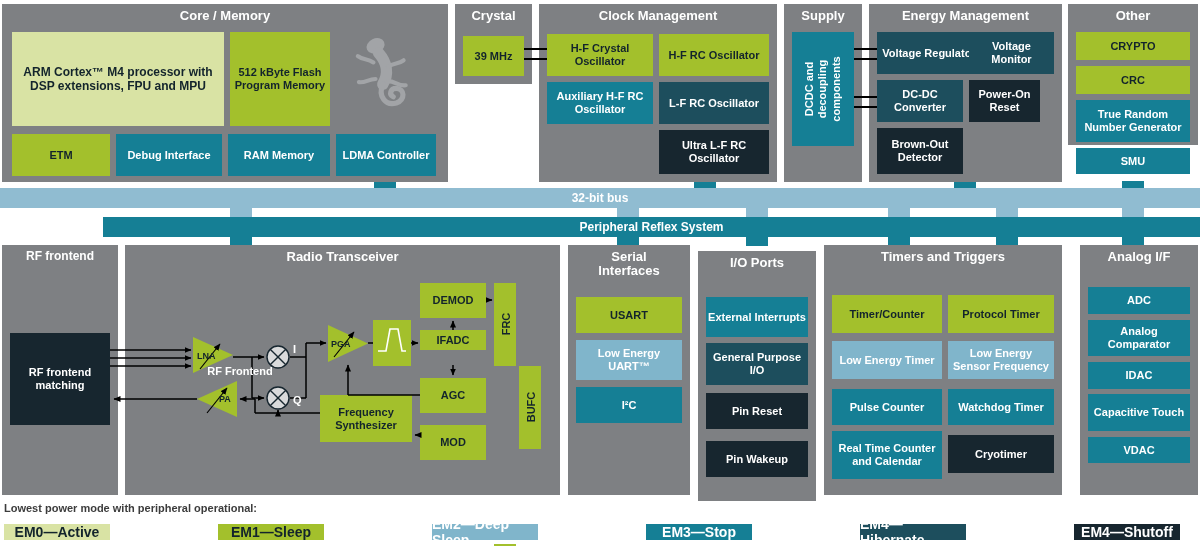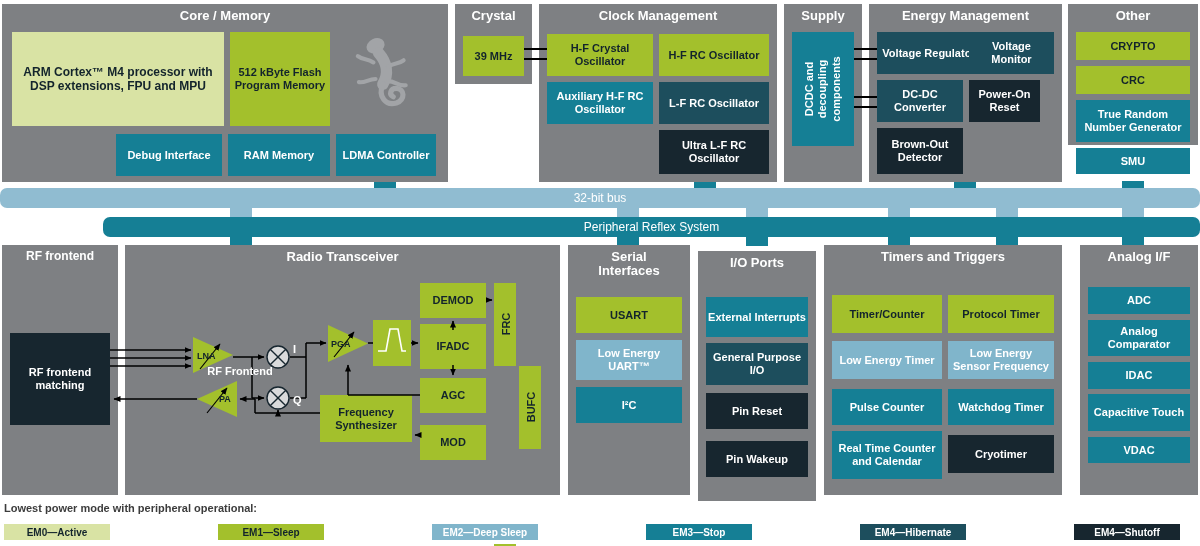--- a/index.html
+++ b/index.html
@@ -11,35 +11,35 @@
   .ptitle.narrow{left:14px;right:14px;}
   .blk{position:absolute;display:flex;align-items:center;justify-content:center;text-align:center;
        font-weight:bold;font-size:11px;line-height:1.18;padding:2px;box-sizing:border-box;z-index:2;}
   .em0{background:var(--em0,#d9e3a4);color:var(--text_dark,#13242c);}
   .em1{background:var(--em1,#a3c02c);color:var(--text_dark,#13242c);}
   .em2{background:var(--em2,#80b5cb);color:#fff;}
   .em3{background:var(--em3,#157f95);color:#fff;}
   .em4h{background:var(--em4h,#1d4e5d);color:#fff;}
   .em4s{background:var(--em4s,#17262f);color:#fff;}
   .bus{position:absolute;display:flex;align-items:center;justify-content:center;color:#fff;
-       font-weight:normal;font-size:12px;z-index:1;border-radius:7px;}
+       font-weight:bold;font-size:12px;z-index:1;}
   .stub{position:absolute;z-index:0;}
   .stub.teal{background:var(--em3,#157f95);}
   .stub.steel{background:var(--bus,#90bcd1);}
   .hline{position:absolute;background:#000;height:2px;z-index:2;}
   .vwrap{position:relative;overflow:visible;}
   .vinner{position:absolute;display:flex;align-items:center;justify-content:center;text-align:center;
           font-weight:bold;transform:rotate(-90deg);}
   .overlay{position:absolute;left:0;top:245px;z-index:3;pointer-events:none;}
   .wire{stroke:#000;stroke-width:1.5;fill:none;}
   .t-dark{fill:var(--text_dark,#13242c);font:bold 9px "Liberation Sans",sans-serif;}
   .t-white{fill:#fff;font:bold 11px "Liberation Sans",sans-serif;}
   .legend-label{position:absolute;left:4px;top:502px;font-size:11px;font-weight:bold;color:#3c3c3c;}
   .chip{position:absolute;top:524px;width:106px;height:16px;display:flex;align-items:center;
-        justify-content:center;font-size:10px;font-weight:bold;}
+        justify-content:center;font-size:14px;font-weight:bold;}
 </style>
 </head>
 <body>
 
 <div class="stage">
 
   <div class="stub teal" style="left:374px;top:181px;width:22px;height:8px"></div>
   <div class="stub teal" style="left:694px;top:181px;width:22px;height:8px"></div>
   <div class="stub teal" style="left:954px;top:181px;width:22px;height:8px"></div>
   <div class="stub teal" style="left:1122px;top:181px;width:22px;height:8px"></div>
@@ -73,20 +73,21 @@
       <g stroke="var(--gecko,#a2a4a7)" fill="none" stroke-linecap="round">
         <ellipse cx="38" cy="15" rx="9" ry="7" fill="var(--gecko,#a2a4a7)" stroke="none" transform="rotate(-25 38 15)"></ellipse>
         <path d="M41,22 C49,31 51,42 45,52" stroke-width="11"></path>
         <path d="M45,52 C40,64 48,73 58,70 C67,67 66,56 58,56 C52,56 51,62 55,64" stroke-width="5"></path>
         <path d="M36,31 C30,27 26,29 21,25" stroke-width="4"></path>
         <path d="M50,35 C56,31 60,33 65,29" stroke-width="4"></path>
         <path d="M38,47 C31,47 28,51 22,50" stroke-width="4"></path>
         <path d="M50,49 C57,49 60,54 67,53" stroke-width="4"></path>
       </g>
     </svg>
+    <div class="blk em1" style="left:10px;top:130px;width:98px;height:42px">ETM</div>
     <div class="blk em3" style="left:114px;top:130px;width:106px;height:42px">Debug Interface</div>
     <div class="blk em3" style="left:226px;top:130px;width:102px;height:42px">RAM Memory</div>
     <div class="blk em3" style="left:334px;top:130px;width:100px;height:42px">LDMA Controller</div>
   </div>
 
   <div class="panel" style="left:455px;top:4px;width:77px;height:80px">
     <div class="ptitle">Crystal</div>
     <div class="blk em1" style="left:8px;top:32px;width:61px;height:40px">39 MHz</div>
   </div>
 
@@ -132,21 +133,21 @@
   </div>
 
   <div class="panel" style="left:2px;top:245px;width:116px;height:250px">
     <div class="ptitle" style="font-size:12px">RF frontend</div>
     <div class="blk em4s" style="left:8px;top:88px;width:100px;height:92px">RF frontend matching</div>
   </div>
 
   <div class="panel" style="left:125px;top:245px;width:435px;height:250px">
     <div class="ptitle">Radio Transceiver</div>
     <div class="blk em1" style="left:295px;top:38px;width:66px;height:35px">DEMOD</div>
-    <div class="blk em1" style="left:295px;top:79px;width:66px;height:45px">IFADC</div>
+    <div class="blk em1" style="left:295px;top:85px;width:66px;height:20px">IFADC</div>
     <div class="blk em1" style="left:295px;top:133px;width:66px;height:35px">AGC</div>
     <div class="blk em1" style="left:295px;top:180px;width:66px;height:35px">MOD</div>
     <div class="blk em1" style="left:195px;top:150px;width:92px;height:47px">Frequency Synthesizer</div>
     <div class="blk em1 vwrap" style="left:369px;top:38px;width:22px;height:83px">
       <div class="vinner" style="left:-30px;top:30px;width:83px;height:22px;font-size:11px;color:var(--text_dark,#13242c)">FRC</div>
     </div>
     <div class="blk em1 vwrap" style="left:394px;top:38px;width:22px;height:83px">
       <div class="vinner" style="left:-30px;top:30px;width:83px;height:22px;font-size:11px;color:var(--text_dark,#13242c)">BUFC</div>
     </div>
     <div class="blk em1 vwrap" style="left:369px;top:133px;width:22px;height:83px">

